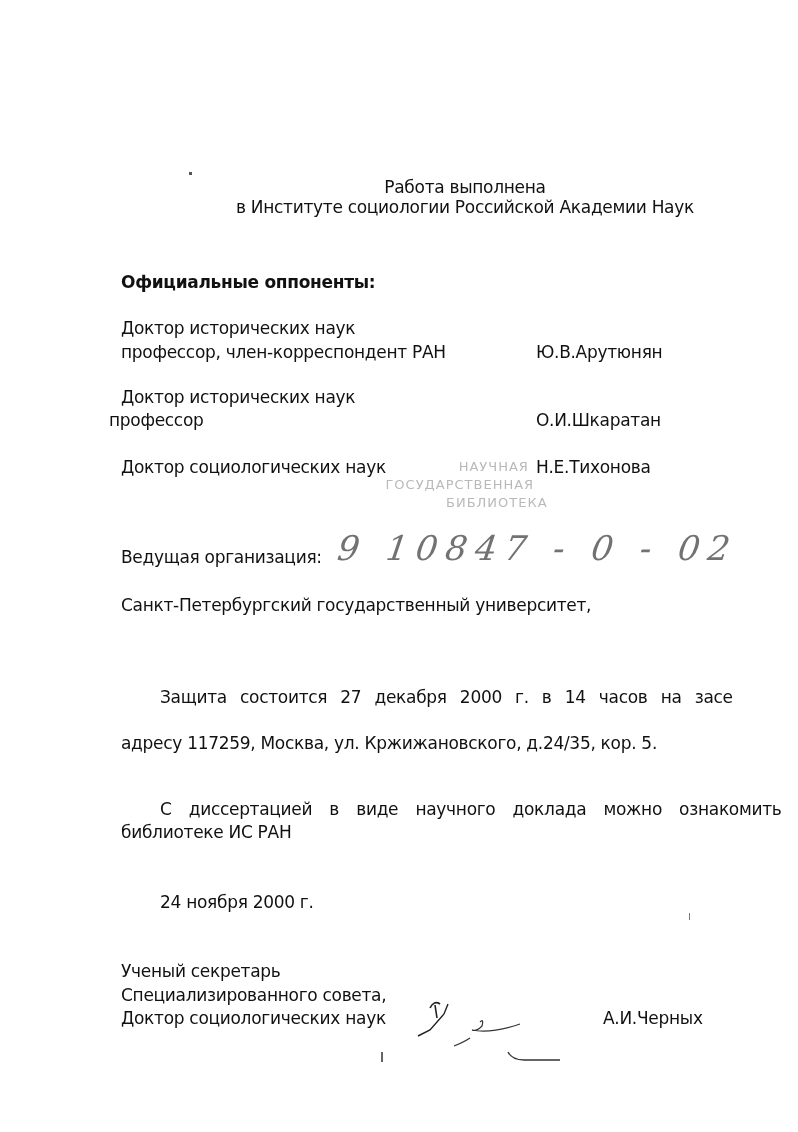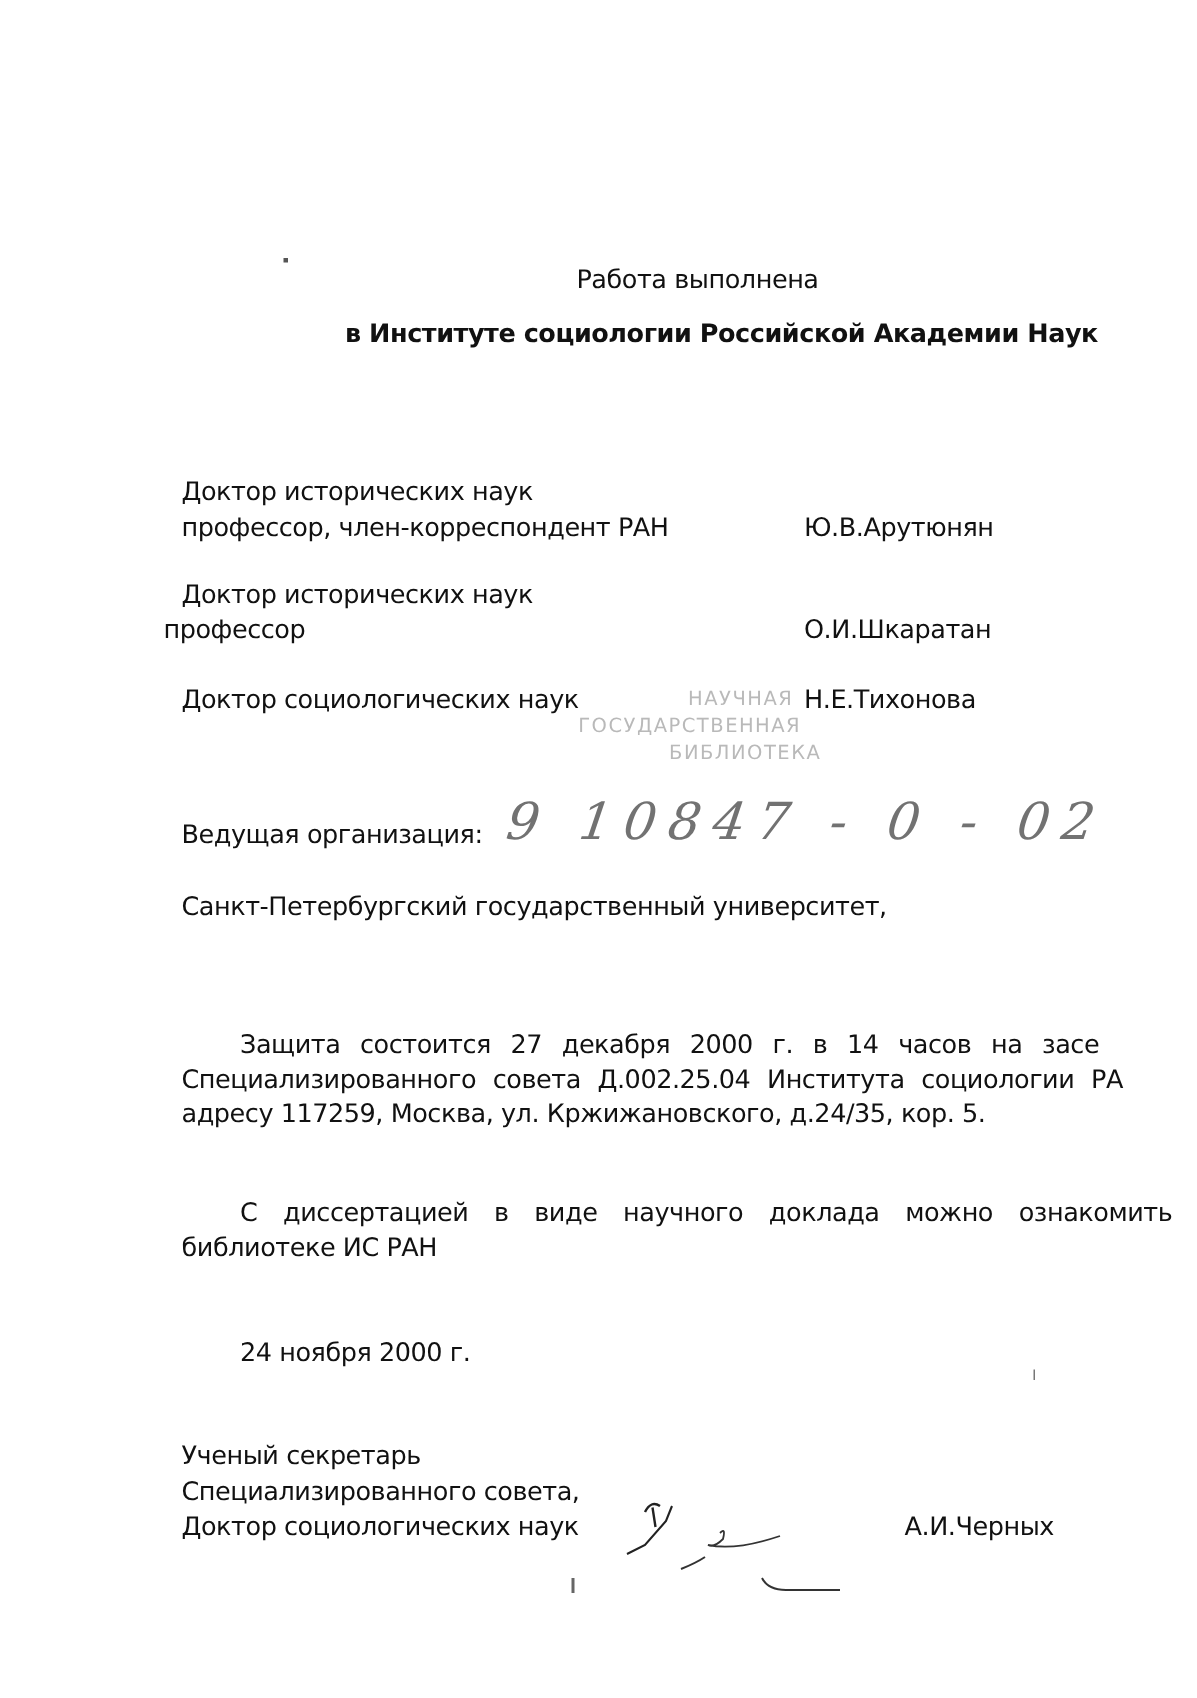--- a/index.html
+++ b/index.html
@@ -63,22 +63,23 @@
     }
   </style>
 </head>
 <body>
 
 <div class="page">
 
   <div class="speck" style="left:189px;top:172px;width:3px;height:3px;"></div>
 
   <div class="line center" style="left:230px;top:176px;width:470px;">Работа выполнена</div>
-  <div class="line center" style="left:230px;top:212px;width:470px;font-weight:bold;">в Институте социологии Российской Академии Наук</div>
+  <div class="line center" style="left:230px;top:196px;width:470px;">в Институте социологии Российской Академии Наук</div>
 
+  <div class="line bold" style="left:121px;top:271px;">Официальные оппоненты:</div>
 
   <div class="line" style="left:121px;top:317px;">Доктор исторических наук</div>
   <div class="line" style="left:121px;top:341px;">профессор, член-корреспондент РАН</div>
   <div class="line" style="left:536px;top:341px;">Ю.В.Арутюнян</div>
 
   <div class="line" style="left:121px;top:386px;">Доктор исторических наук</div>
   <div class="line" style="left:109px;top:409px;">профессор</div>
   <div class="line" style="left:536px;top:409px;">О.И.Шкаратан</div>
 
   <div class="line" style="left:121px;top:456px;">Доктор социологических наук</div>
@@ -88,21 +89,20 @@
     <div style="padding-left:40px;">НАУЧНАЯ</div>
     <div style="margin-left:-28px;">ГОСУДАРСТВЕННАЯ</div>
     <div style="padding-left:46px;">БИБЛИОТЕКА</div>
   </div>
 
   <div class="line" style="left:121px;top:546px;">Ведущая организация:</div>
   <div class="handwriting" style="left:338px;top:528px;">9 10847 - 0 - 02</div>
   <div class="line" style="left:121px;top:594px;">Санкт-Петербургский государственный университет,</div>
 
   <div class="line justified-wide" style="left:160px;top:686px;">Защита состоится 27 декабря 2000 г. в 14 часов на засе</div>
-  <div class="line" style="left:121px;top:709px;word-spacing:6px;">Специализированного совета Д.002.25.04 Института социологии РА</div>
   <div class="line" style="left:121px;top:732px;">адресу 117259, Москва, ул. Кржижановского, д.24/35, кор. 5.</div>
 
   <div class="line" style="left:121px;top:821px;">библиотеке ИС РАН</div>
   <div class="line justified-wide" style="left:160px;top:798px;word-spacing:12px;">С диссертацией в виде научного доклада можно ознакомить</div>
 
   <div class="line" style="left:160px;top:891px;">24 ноября 2000 г.</div>
 
   <div class="speck" style="left:689px;top:913px;width:1px;height:7px;background:#777;"></div>
 
   <div class="line" style="left:121px;top:960px;">Ученый секретарь</div>

